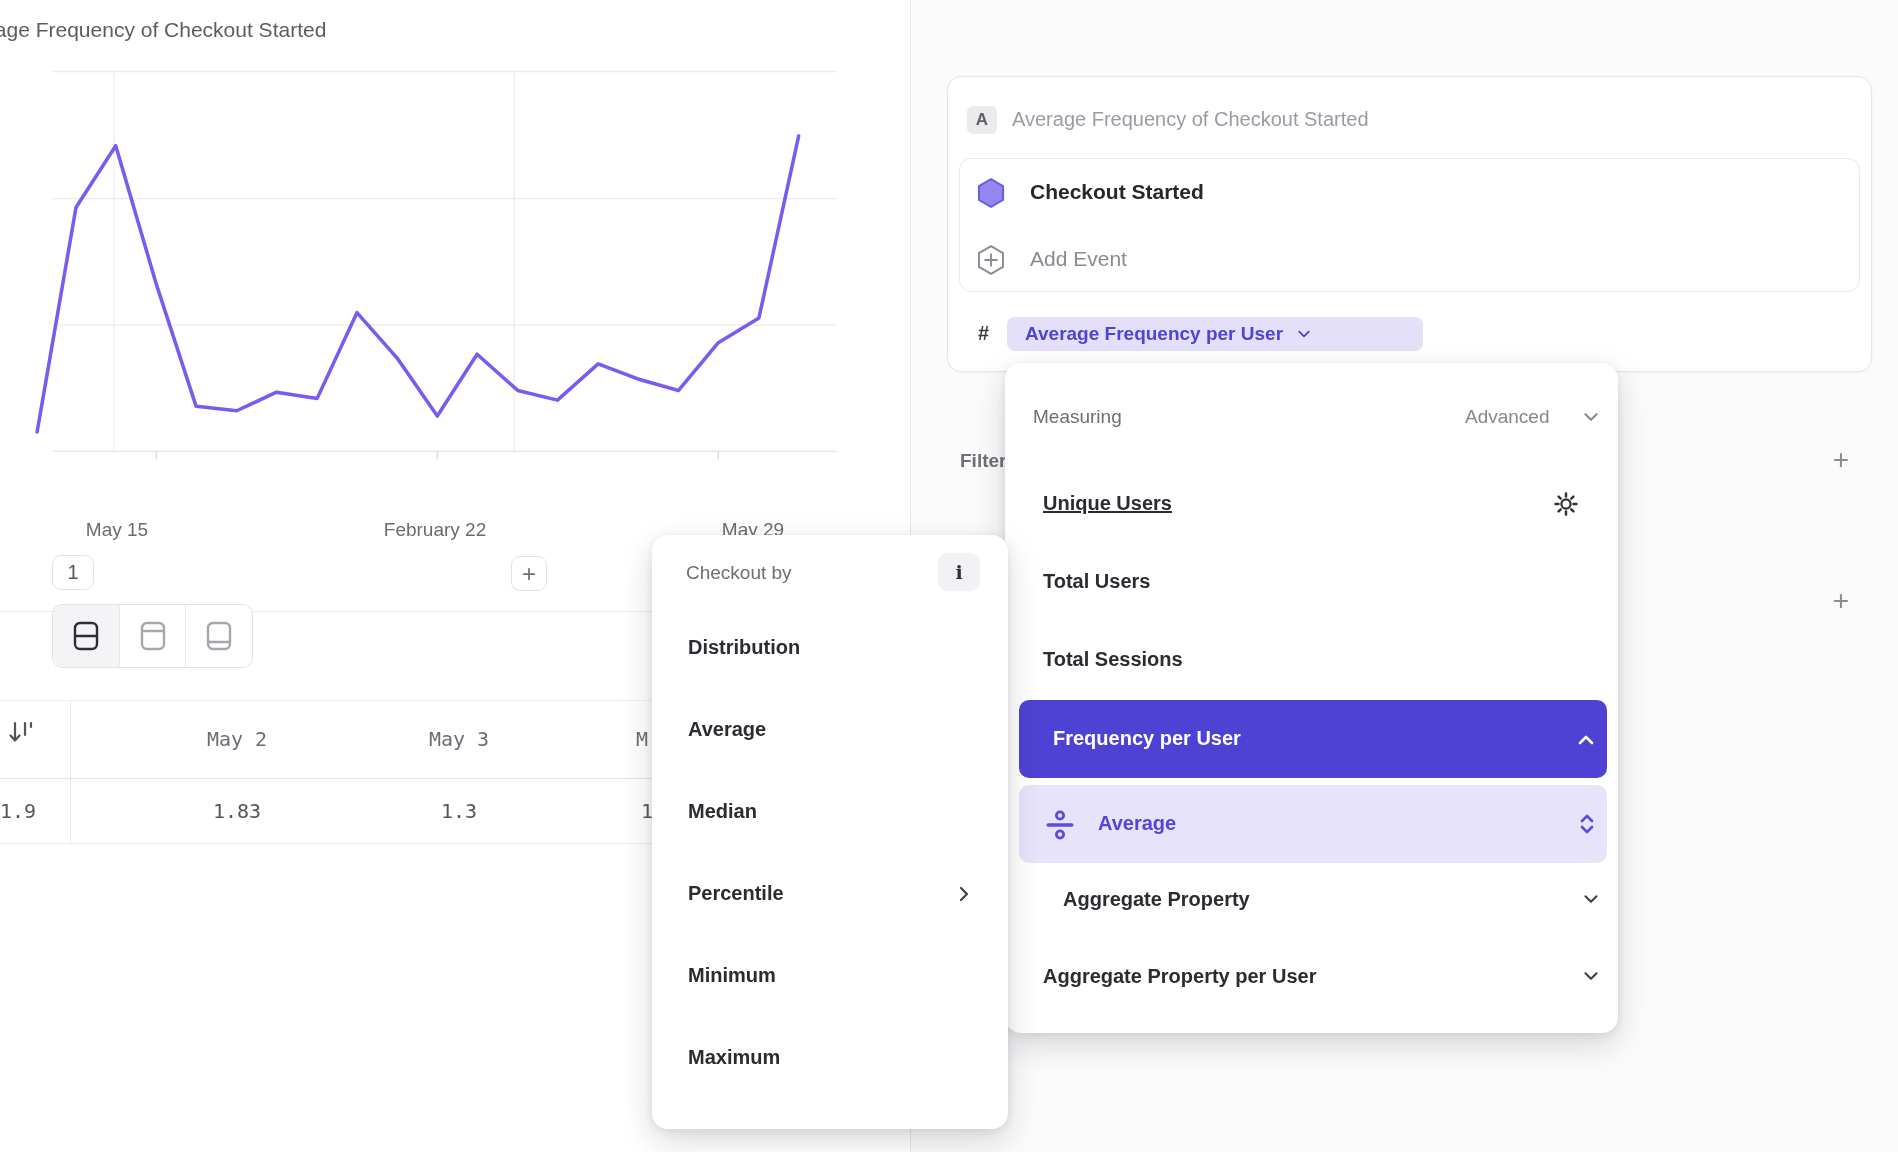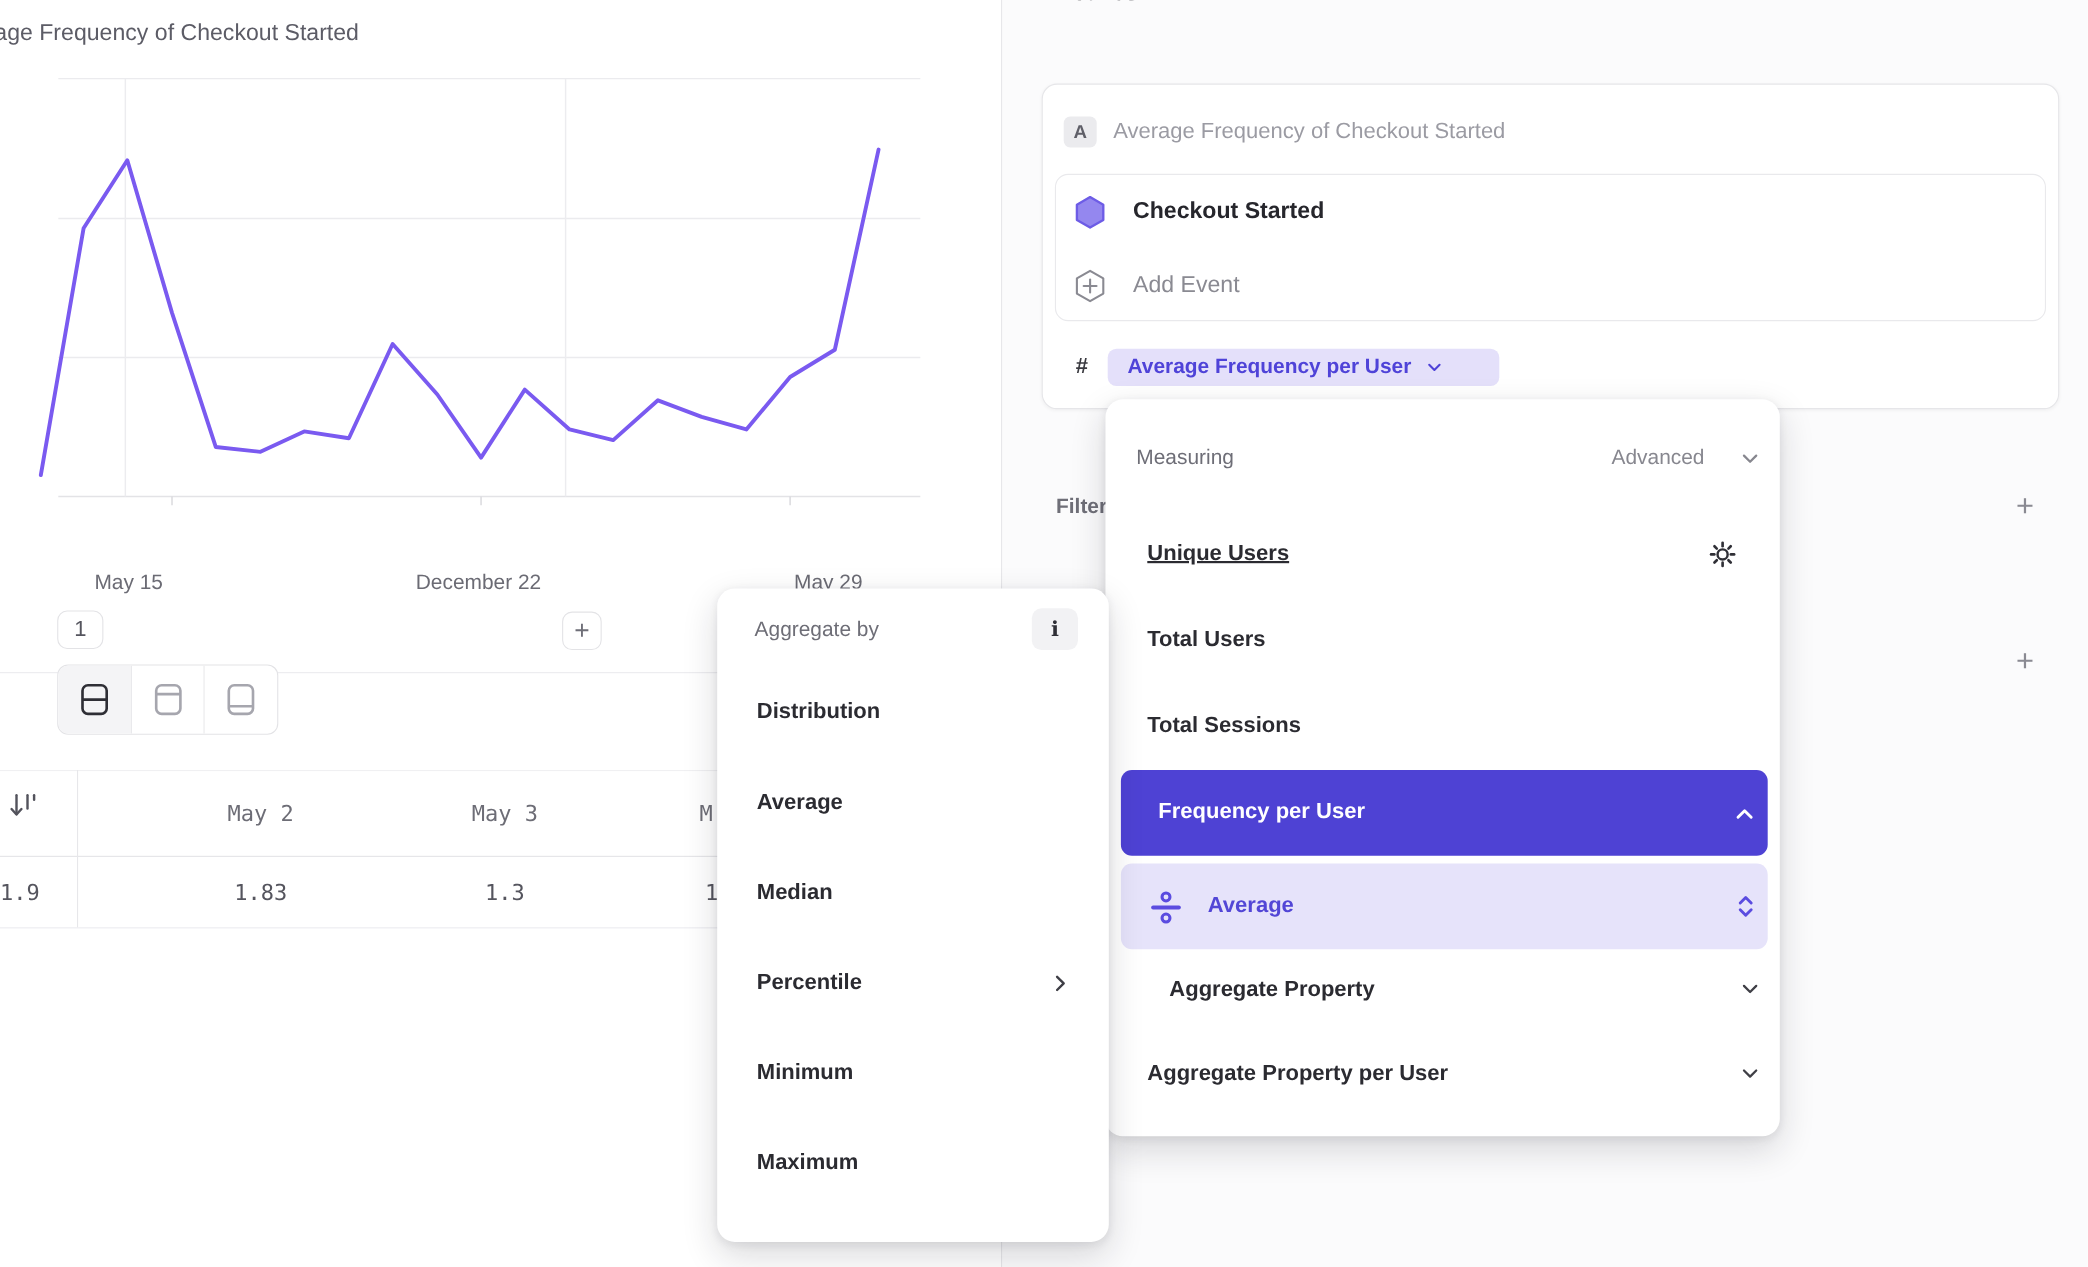--- a/index.html
+++ b/index.html
@@ -45,21 +45,21 @@
   .metrics-card{left:947px;top:76px;width:923px;height:294px;background:#fff;
     border:1px solid #e6e6e9;border-radius:14px;box-shadow:0 1px 3px rgba(25,25,35,.04);}
   .a-badge{left:967px;top:106px;width:30px;height:28px;background:#ebebee;border-radius:6px;
     display:flex;align-items:center;justify-content:center;font-size:17px;font-weight:700;color:#5f5f68;}
   .metric-title{left:1012px;top:108px;font-size:20px;color:#9b9ba3;}
   .event-card{left:959px;top:158px;width:899px;height:132px;background:#fff;
     border:1px solid #e9e9ec;border-radius:12px;}
   .event-label{left:1030px;top:180px;font-size:21px;font-weight:700;color:#26262c;}
   .add-event-label{left:1030px;top:247px;font-size:21px;font-weight:500;color:#8a8a92;}
   .hash{left:978px;top:322px;font-size:20px;font-weight:700;color:#3a3a40;}
-  .measure-pill{left:1007px;top:317px;width:356px;height:34px;background:#e4e0fa;border-radius:8px;
+  .measure-pill{left:1007px;top:317px;width:416px;height:34px;background:#e4e0fa;border-radius:8px;
     display:flex;align-items:center;padding:0 10px 0 18px;box-sizing:border-box;}
   .measure-pill span{font-size:19px;font-weight:600;color:#4f43d8;white-space:nowrap;}
   .filters-heading{left:960px;top:450px;font-size:19px;font-weight:600;color:#6f6f78;}
   .panel-plus{width:34px;height:34px;display:flex;align-items:center;justify-content:center;
     font-size:28px;color:#8a8a92;font-weight:400;}
   .plus-a{left:1824px;top:443px;} .plus-b{left:1824px;top:584px;}
   
   .popup{background:#fff;border-radius:16px;
     box-shadow:0 12px 32px rgba(25,25,40,.16),0 2px 8px rgba(25,25,40,.08);}
   .measuring-popup{left:1005px;top:363px;width:613px;height:670px;z-index:20;}
@@ -92,21 +92,21 @@
     <line x1="69" y1="73" x2="69" y2="503" stroke="#ececef" stroke-width="1.5"></line>
     <line x1="522" y1="73" x2="522" y2="503" stroke="#ececef" stroke-width="1.5"></line>
     <line x1="117" y1="503" x2="117" y2="512" stroke="#d9d9dd" stroke-width="1.5"></line>
     <line x1="435" y1="503" x2="435" y2="512" stroke="#d9d9dd" stroke-width="1.5"></line>
     <line x1="753" y1="503" x2="753" y2="512" stroke="#d9d9dd" stroke-width="1.5"></line>
   </g>
   <polyline id="series-line" points="-18,481 26,227 71,157 117,314 162,452 208,457 253,436 299,443 344,346 390,398 435,463 480,393 526,434 571,445 617,404 662,421 708,434 753,380 799,352 844,146" fill="none" stroke="#7a5af0" stroke-width="4" stroke-linejoin="round" stroke-linecap="round"></polyline>
 </svg>
 
 <span class="abs tick-label t1">May 15</span>
-<span class="abs tick-label t2">December 22</span>
+<span class="abs tick-label t2">February 22</span>
 <span class="abs tick-label t3">May 29</span>
 
 <div class="abs chip interval-chip">
   <span>1</span>
 </div>
 <div class="abs chip plus-chip">
   <span>+</span>
 </div>
 <div class="abs hdivider"></div>
 
@@ -232,21 +232,21 @@
 <svg class="abs z21" style="left:1578px;top:886px;" width="26" height="26" viewBox="0 0 28 28">
     <polyline points="8,11 14,17 20,11" fill="none" stroke="#3f3f46" stroke-width="2.2" stroke-linecap="round" stroke-linejoin="round"></polyline>
   </svg>
 
 <span class="abs menu-item z21" style="left:1043px;top:965px;">Aggregate Property per User</span>
 <svg class="abs z21" style="left:1578px;top:963px;" width="26" height="26" viewBox="0 0 28 28">
     <polyline points="8,11 14,17 20,11" fill="none" stroke="#3f3f46" stroke-width="2.2" stroke-linecap="round" stroke-linejoin="round"></polyline>
   </svg>
 
 <div class="abs popup aggregate-popup"></div>
-<span class="abs menu-header z31" style="left:686px;top:562px;">Aggregate by</span>
+<span class="abs menu-header z31" style="left:686px;top:562px;">Checkout by</span>
 <div class="abs info-box">
   <span>i</span>
 </div>
 
 <span class="abs menu-item z31" style="left:688px;top:636px;">Distribution</span>
 <span class="abs menu-item z31" style="left:688px;top:718px;">Average</span>
 <span class="abs menu-item z31" style="left:688px;top:800px;">Median</span>
 <span class="abs menu-item z31" style="left:688px;top:882px;">Percentile</span>
 <svg class="abs z31" style="left:950px;top:880px;" width="28" height="28" viewBox="0 0 28 28">
     <polyline points="11,8 17,14 11,20" fill="none" stroke="#3f3f46" stroke-width="2.2" stroke-linecap="round" stroke-linejoin="round"></polyline>

